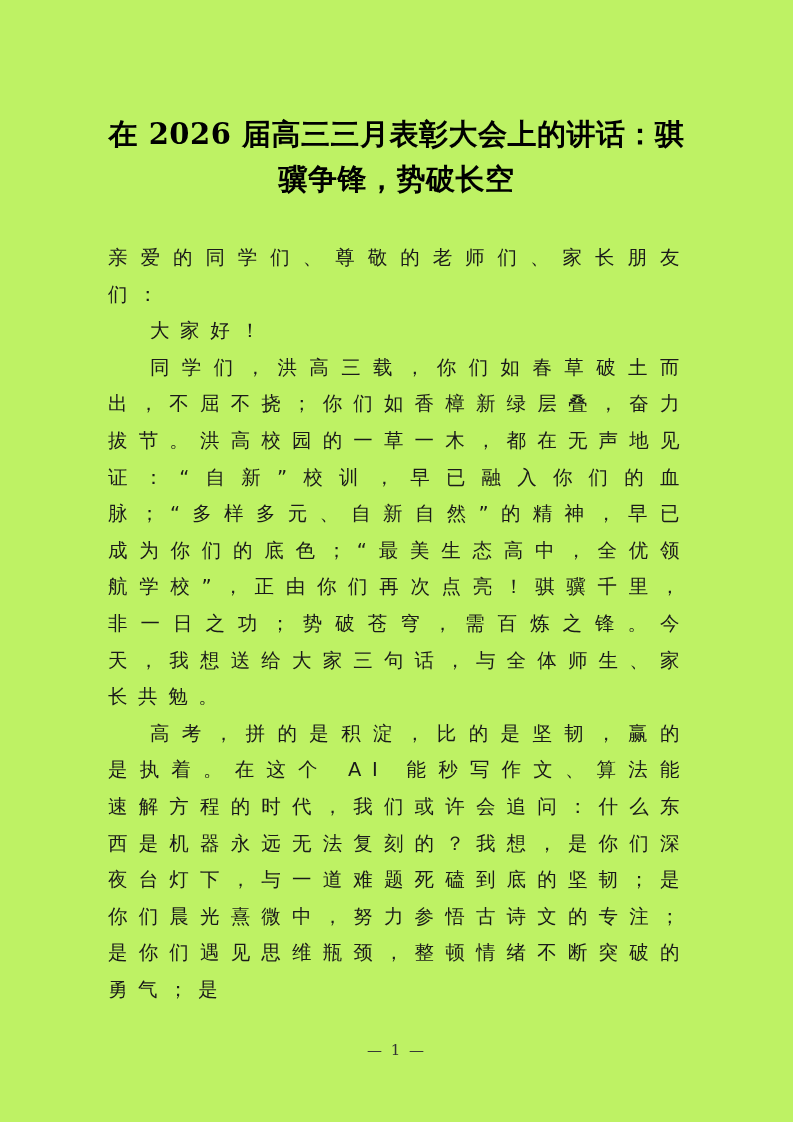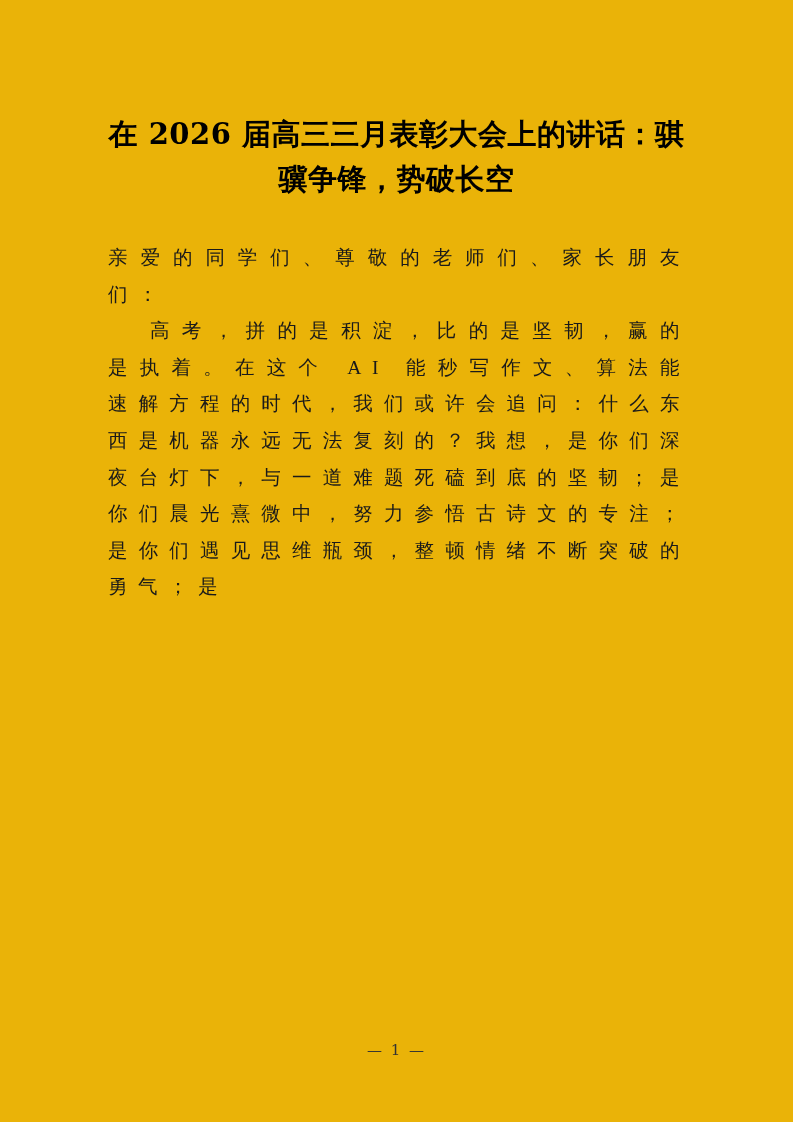--- a/index.html
+++ b/index.html
@@ -1,40 +1,42 @@
 <!DOCTYPE html>
 <html><head>
 <meta charset="utf-8">
 <style>
   html, body { margin: 0; padding: 0; background: #ffffff; }
   body { width: 793px; height: 1122px; position: relative; overflow: hidden; font-family: "DejaVu Serif", "Liberation Serif", serif; color: #111; }
-  .page { position: absolute; left: 0; top: 0; width: 793px; height: 1122px; background: #eab308; }
+  .page { position: absolute; left: 0; top: 0; width: 793px; height: 1122px; background: #bef264; }
   .title {
     position: absolute; left: 100px; width: 593px; top: 112px;
     text-align: center; font-family: "DejaVu Serif", serif; font-weight: bold;
     font-size: 29px; line-height: 45px; color: #000; letter-spacing: 0.5px;
   }
   .body {
     position: absolute; left: 108px; width: 582px; top: 240px;
     font-size: 19.5px; line-height: 36.6px; color: #1a1a1a;
     font-family: "DejaVu Sans", sans-serif; letter-spacing: 10.6px;
   }
-  .body p { margin: 0; text-align: justify; text-align-last: left; font-family: Liberation Serif, serif; }
+  .body p { margin: 0; text-align: justify; text-align-last: left; }
   .body p.indent { text-indent: 42px; }
   .body p.heading { text-indent: 42px; font-weight: bold; letter-spacing: 1.5px; font-family: "DejaVu Sans", sans-serif; color: #000; }
   .footer {
     position: absolute; left: 0; width: 793px; top: 1041px; text-align: center;
     font-size: 15px; color: #333; font-family: "DejaVu Serif", serif; letter-spacing: 2px;
   }
 </style>
 </head>
 <body>
 
 <div class="page">
   <div class="title">在 2026 届高三三月表彰大会上的讲话：骐骥争锋，势破长空</div>
 
   <div class="body">
     <p>亲爱的同学们、尊敬的老师们、家长朋友们：</p>
+    <p class="indent">大家好！</p>
+    <p class="indent">同学们，洪高三载，你们如春草破土而出，不屈不挠；你们如香樟新绿层叠，奋力拔节。洪高校园的一草一木，都在无声地见证：“自新”校训，早已融入你们的血脉；“多样多元、自新自然”的精神，早已成为你们的底色；“最美生态高中，全优领航学校”，正由你们再次点亮！骐骥千里，非一日之功；势破苍穹，需百炼之锋。今天，我想送给大家三句话，与全体师生、家长共勉。</p>
     <p class="indent">高考，拼的是积淀，比的是坚韧，赢的是执着。在这个 AI 能秒写作文、算法能速解方程的时代，我们或许会追问：什么东西是机器永远无法复刻的？我想，是你们深夜台灯下，与一道难题死磕到底的坚韧；是你们晨光熹微中，努力参悟古诗文的专注；是你们遇见思维瓶颈，整顿情绪不断突破的勇气；是</p>
   </div>
 
   <div class="footer">— 1 —</div>
 </div>
 
 </body></html>

